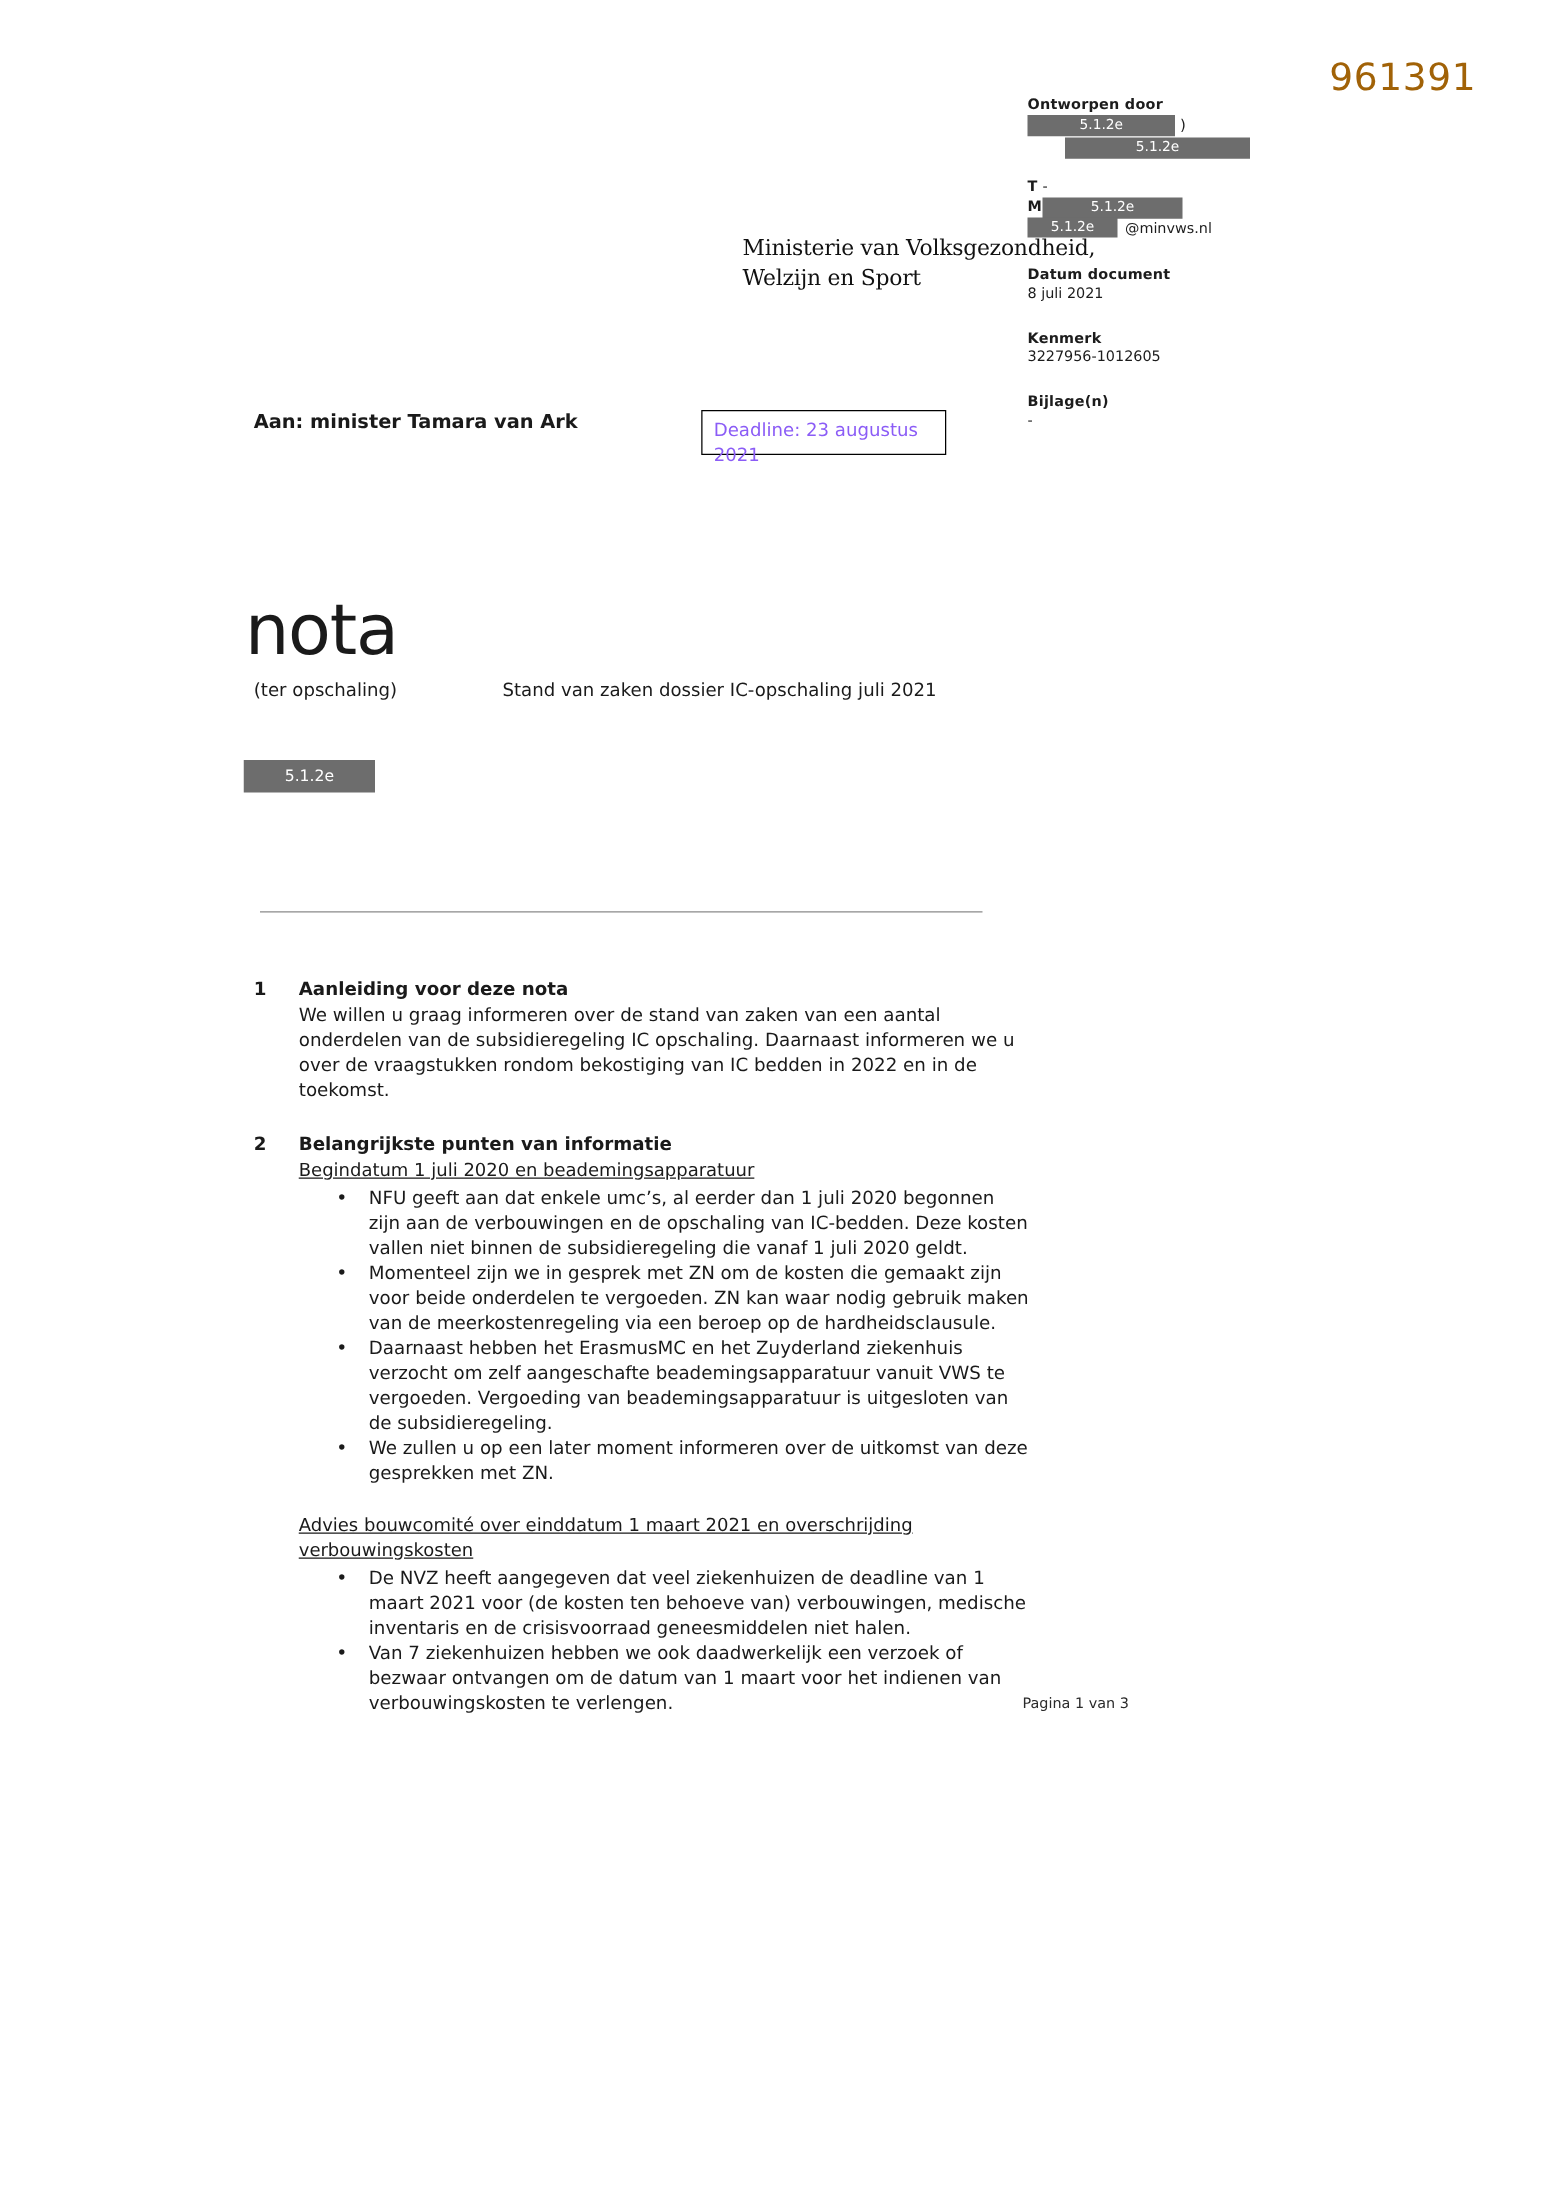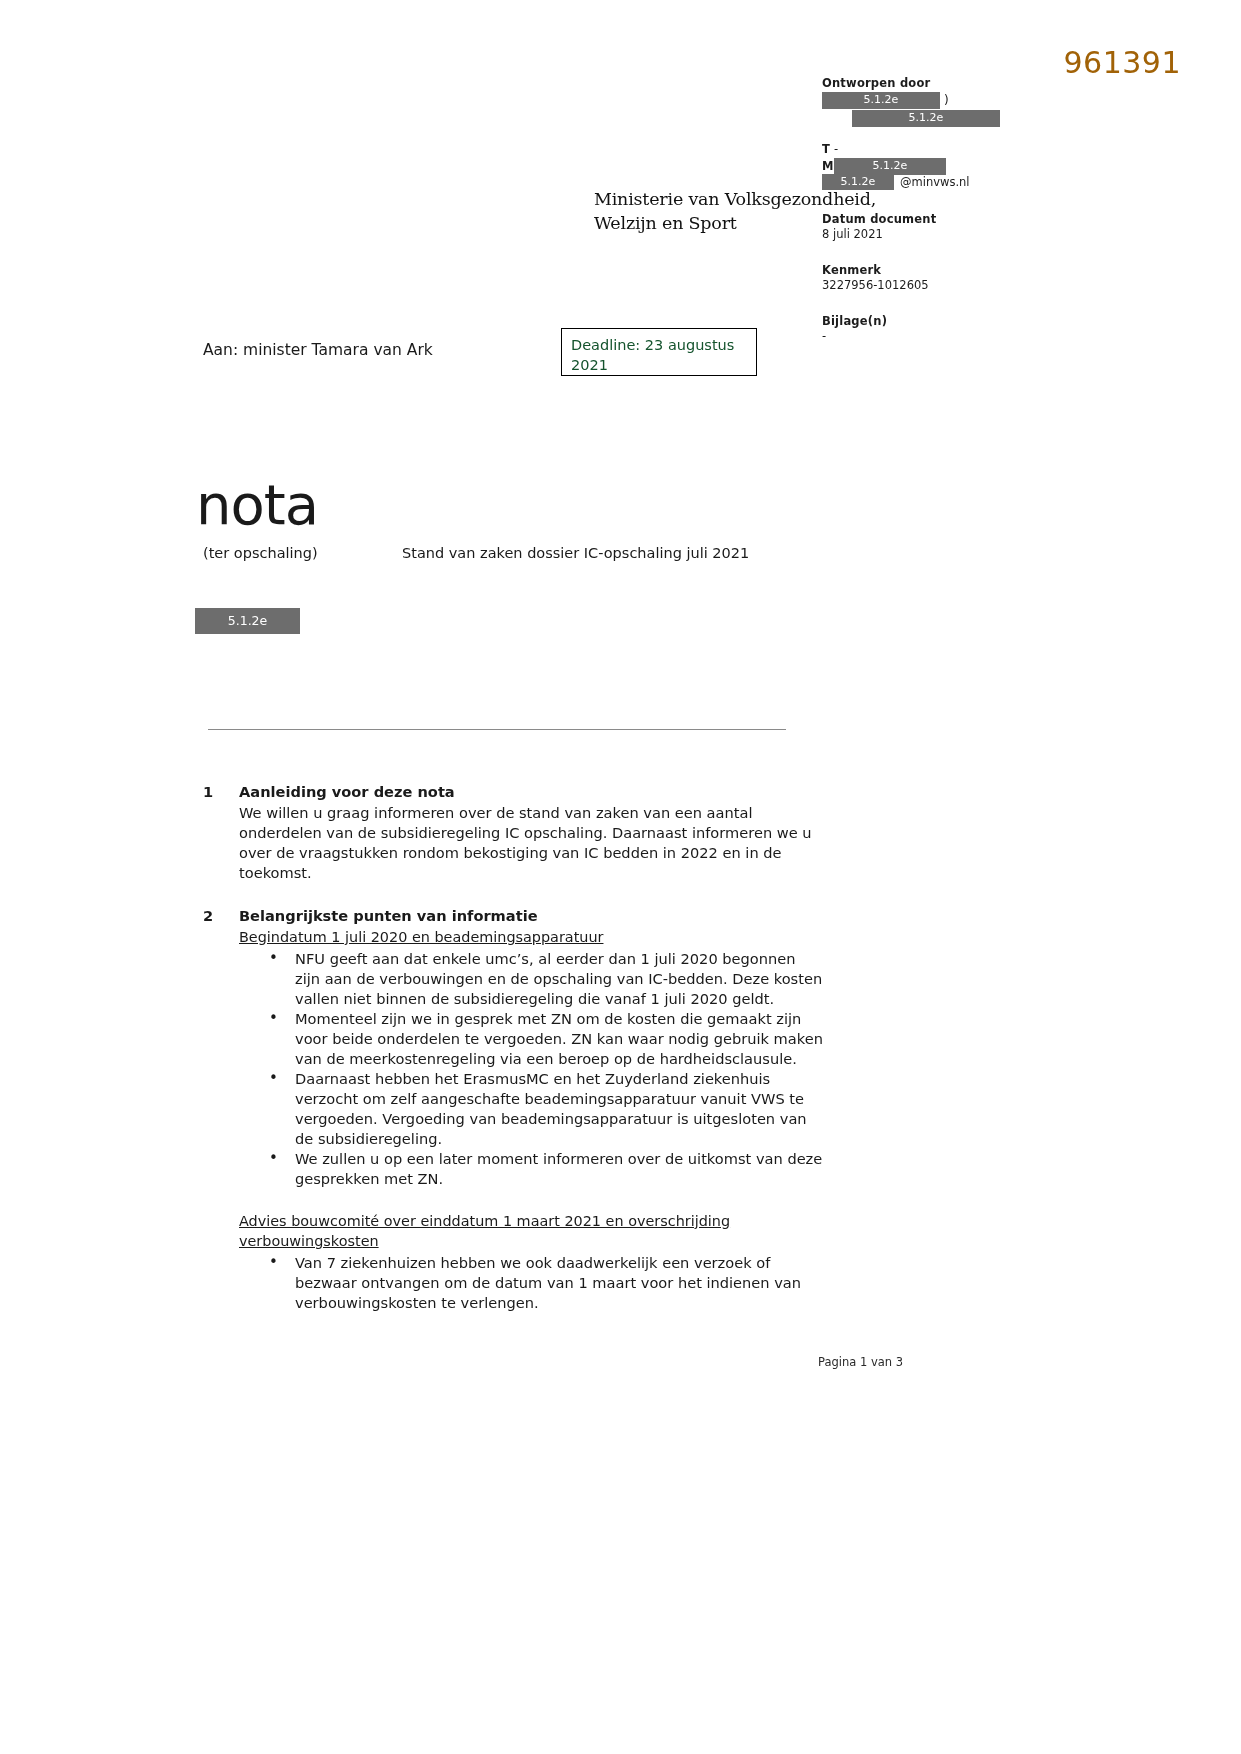--- a/index.html
+++ b/index.html
@@ -101,38 +101,39 @@
     font-size: 17.5px;
     line-height: 1.35;
     color: #111;
     letter-spacing: -0.2px;
   }
 
   
   .aan {
     position: absolute;
     left: 203px;
-    top: 341px;
+    top: 328px;
     font-size: 15.5px;
     color: #1a1a1a;
+    font-weight: bold;
   }
 
   
   .deadline-box {
     position: absolute;
     left: 561px;
     top: 328px;
     width: 196px;
-    height: 48px;
+    height: 36px;
     border: 1.5px solid #000;
     padding: 7px 9px 0 9px;
     box-sizing: border-box;
     font-size: 14.5px;
     line-height: 1.35;
-    color: #14532d;
+    color: #8b5cf6;
   }
 
   
   .nota-title {
     position: absolute;
     left: 196px;
     top: 477px;
     font-size: 56px;
     font-weight: normal;
     letter-spacing: -1px;
@@ -333,20 +334,21 @@
           <li>NFU geeft aan dat enkele umc’s, al eerder dan 1 juli 2020 begonnen zijn aan de verbouwingen en de opschaling van IC-bedden. Deze kosten vallen niet binnen de subsidieregeling die vanaf 1 juli 2020 geldt.</li>
           <li>Momenteel zijn we in gesprek met ZN om de kosten die gemaakt zijn voor beide onderdelen te vergoeden. ZN kan waar nodig gebruik maken van de meerkostenregeling via een beroep op de hardheidsclausule.</li>
           <li>Daarnaast hebben het ErasmusMC en het Zuyderland ziekenhuis verzocht om zelf aangeschafte beademingsapparatuur vanuit VWS te vergoeden. Vergoeding van beademingsapparatuur is uitgesloten van de subsidieregeling.</li>
           <li>We zullen u op een later moment informeren over de uitkomst van deze gesprekken met ZN.</li>
         </ul>
 
         <div class="gap-para"></div>
 
         <div class="subheading">Advies bouwcomité over einddatum 1 maart 2021 en overschrijding verbouwingskosten</div>
         <ul class="bullets">
+          <li>De NVZ heeft aangegeven dat veel ziekenhuizen de deadline van 1 maart 2021 voor (de kosten ten behoeve van) verbouwingen, medische inventaris en de crisisvoorraad geneesmiddelen niet halen.</li>
           <li>Van 7 ziekenhuizen hebben we ook daadwerkelijk een verzoek of bezwaar ontvangen om de datum van 1 maart voor het indienen van verbouwingskosten te verlengen.</li>
         </ul>
       </div>
     </div>
 
   </div>
 
   <div class="footer">Pagina 1 van 3</div>
 
 </div>

